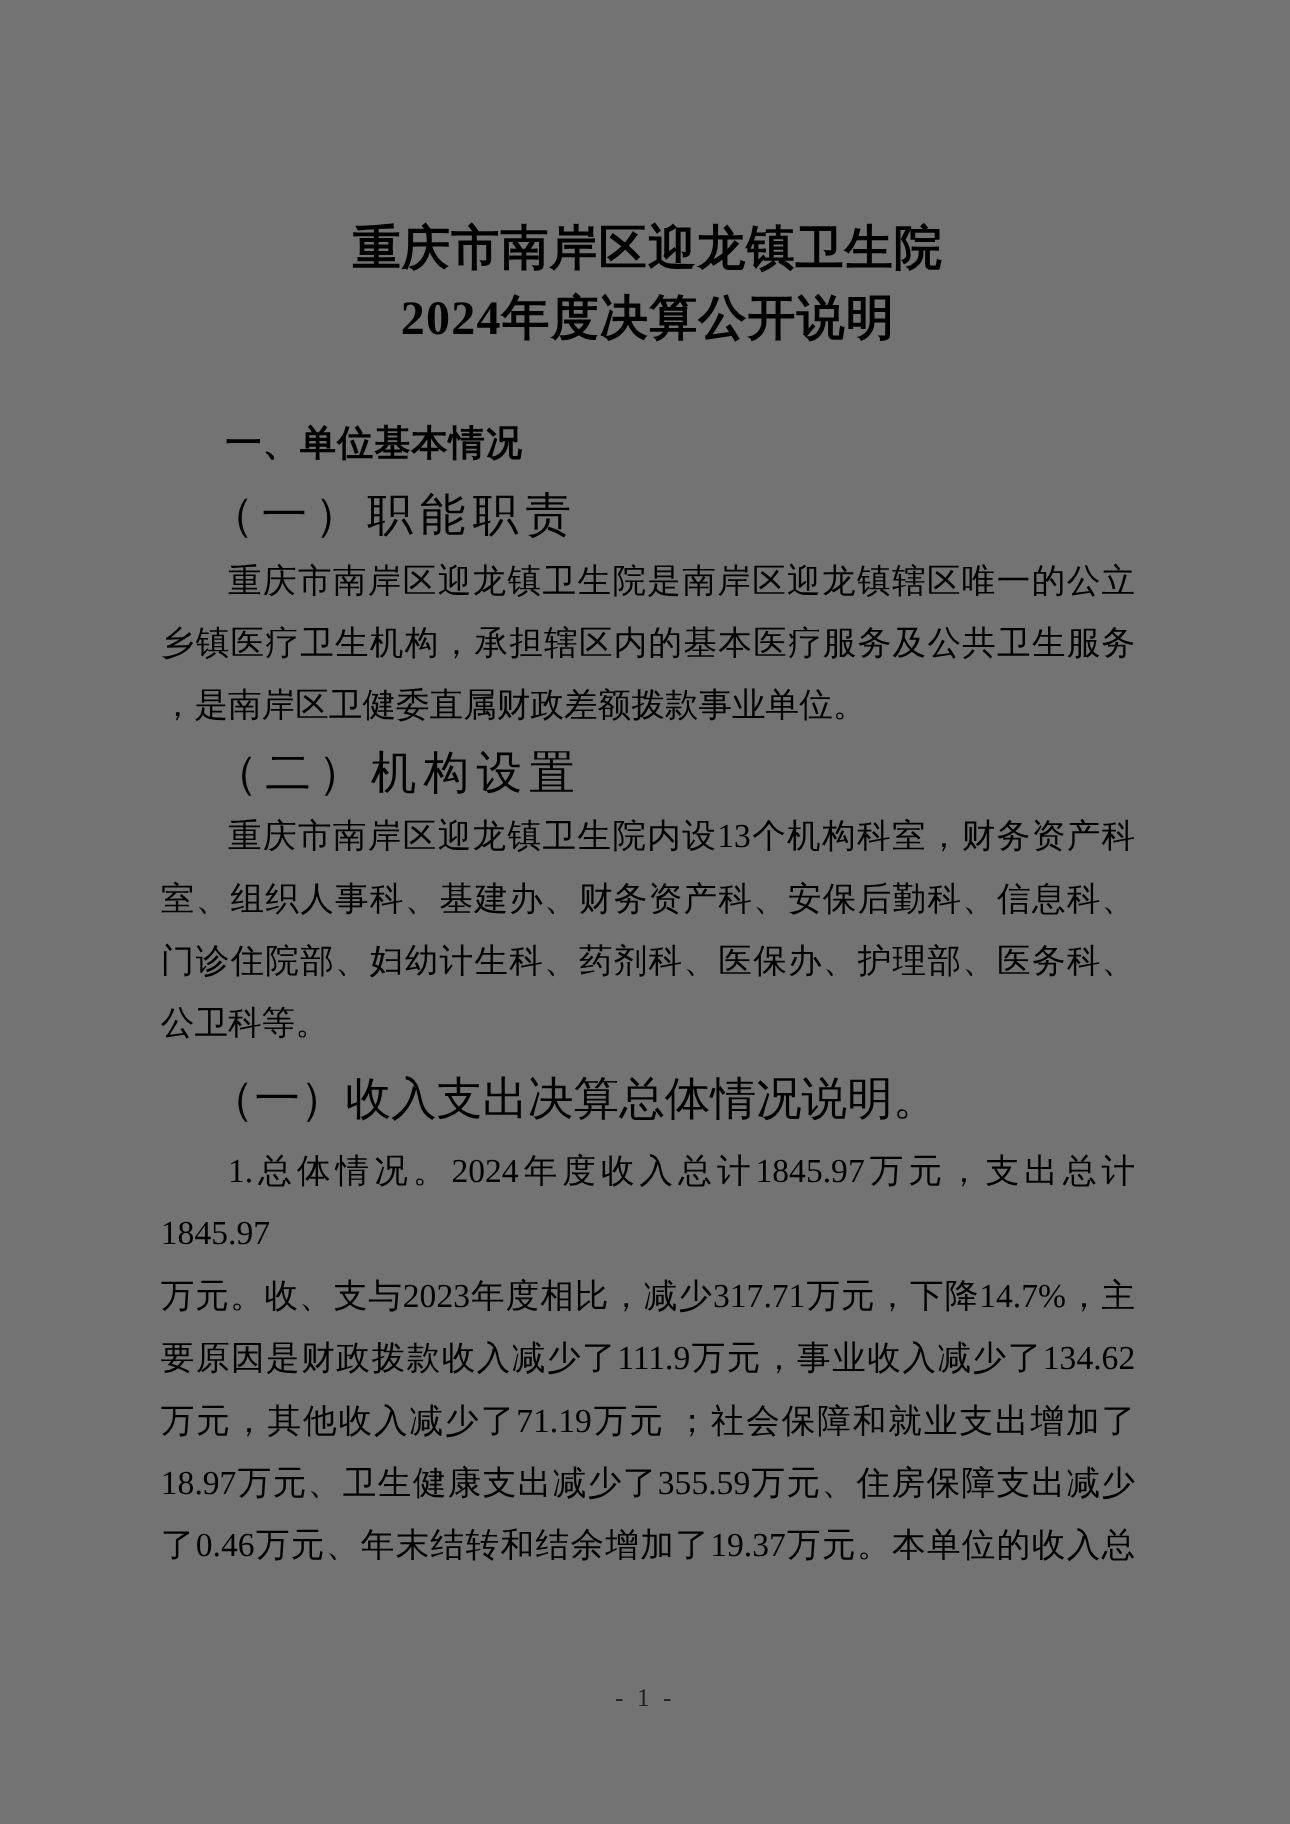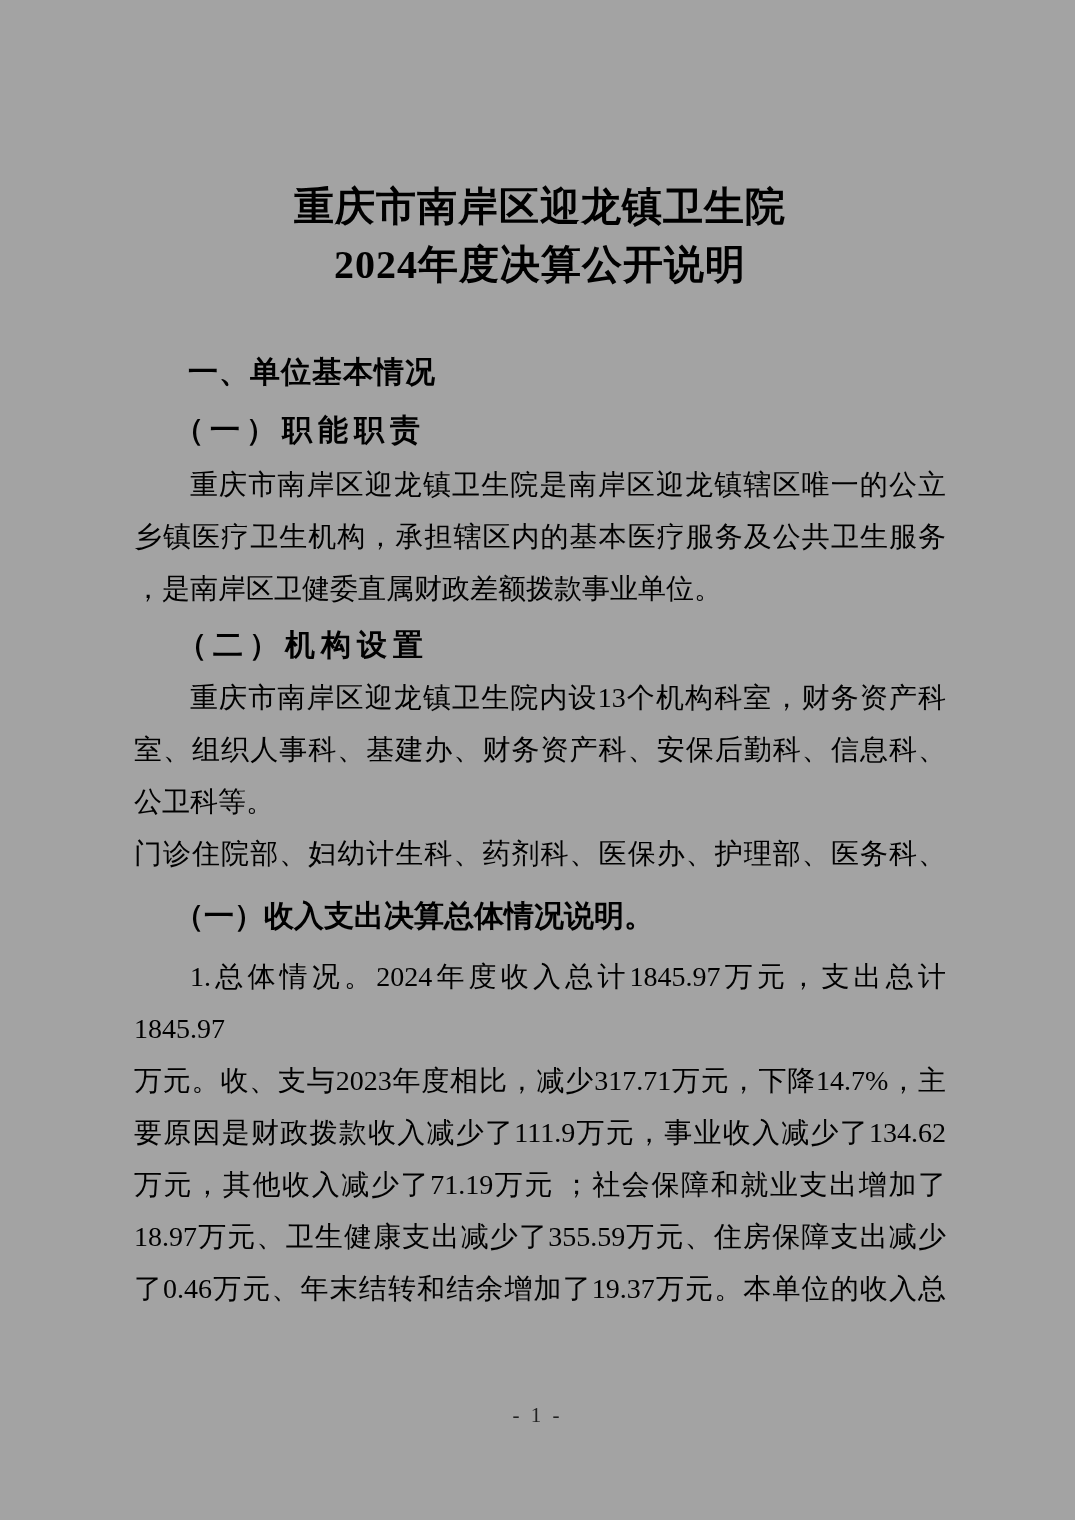--- a/index.html
+++ b/index.html
@@ -5,54 +5,54 @@
   html, body {
     margin: 0;
     padding: 0;
     background: #ffffff;
   }
   .page {
     position: relative;
     width: 1075px;
     height: 1520px;
     margin: 0 auto;
-    background: #a3a3a3;
+    background: #737373;
     color: #000000;
     overflow: hidden;
     font-family: "Liberation Serif", serif;
   }
   .content {
     position: relative;
     padding: 0 129px 0 134px; 
   }
   .doc-title {
     margin-top: 178px;
     text-align: center;
     font-family: "Liberation Serif", serif;
     font-weight: bold;
     font-size: 40px;
     line-height: 58px;
     letter-spacing: 1px;
   }
   .h1 {
     margin-top: 52px;
     margin-left: 54px;
-    font-family: Liberation Sans, sans-serif;
+    font-family: Liberation Mono, monospace;
     font-weight: bold;
     font-size: 30px;
     line-height: 52px;
     letter-spacing: 1px;
   }
   .h1.second { margin-top: 14px; }
   .h2 {
     margin-top: 6px;
     margin-left: 40px;
     font-family: "Liberation Serif", serif;
-    font-weight: 700;
-    font-size: 30px;
+    font-weight: 400;
+    font-size: 38px;
     line-height: 52px;
   }
   .h2.spaced { letter-spacing: 6px; }
   .h2.m2 { margin-top: 4px; margin-left: 43px; }
   .h2.m3 { margin-top: 10px; }
   .para { margin: 0; }
   .para.p1 { margin-top: 3px; }
   .para.p2 { margin-top: 1px; }
   .para.p3 { margin-top: 9px; }
   .line {
@@ -97,22 +97,22 @@
       <div class="line fill indent">重庆市南岸区迎龙镇卫生院是南岸区迎龙镇辖区唯一的公立</div>
       <div class="line fill">乡镇医疗卫生机构，承担辖区内的基本医疗服务及公共卫生服务</div>
       <div class="line end">，是南岸区卫健委直属财政差额拨款事业单位。</div>
     </div>
 
     <div class="h2 spaced m2">（二）机构设置</div>
 
     <div class="para p2">
       <div class="line fill indent">重庆市南岸区迎龙镇卫生院内设13个机构科室，财务资产科</div>
       <div class="line fill">室、组织人事科、基建办、财务资产科、安保后勤科、信息科、</div>
+      <div class="line fill">门诊住院部、妇幼计生科、药剂科、医保办、护理部、医务科、</div>
       <div class="line end">公卫科等。</div>
-      <div class="line fill">门诊住院部、妇幼计生科、药剂科、医保办、护理部、医务科、</div>
     </div>
 
 
     <div class="h2 m3">（一）收入支出决算总体情况说明。</div>
 
     <div class="para p3">
       <div class="line fill indent">1.总体情况。2024年度收入总计1845.97万元，支出总计1845.97</div>
       <div class="line fill">万元。收、支与2023年度相比，减少317.71万元，下降14.7%，主</div>
       <div class="line fill">要原因是财政拨款收入减少了111.9万元，事业收入减少了134.62</div>
       <div class="line fill">万元，其他收入减少了71.19万元 ；社会保障和就业支出增加了</div>

